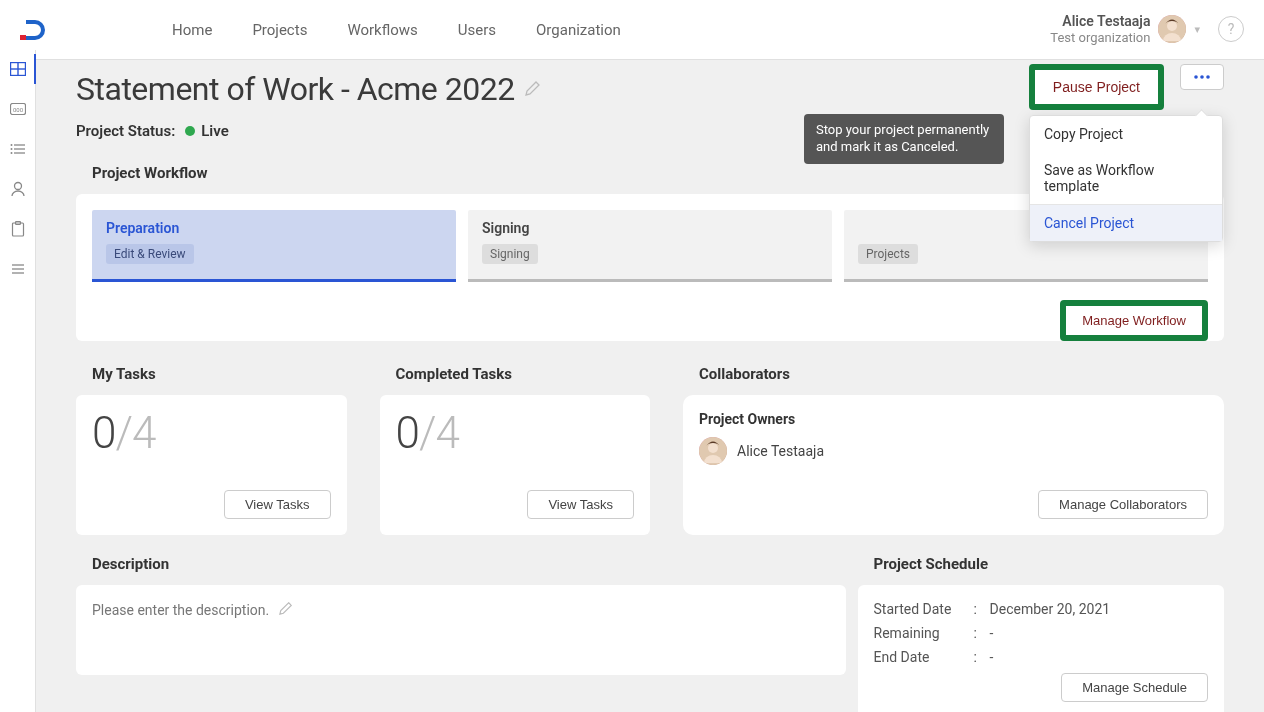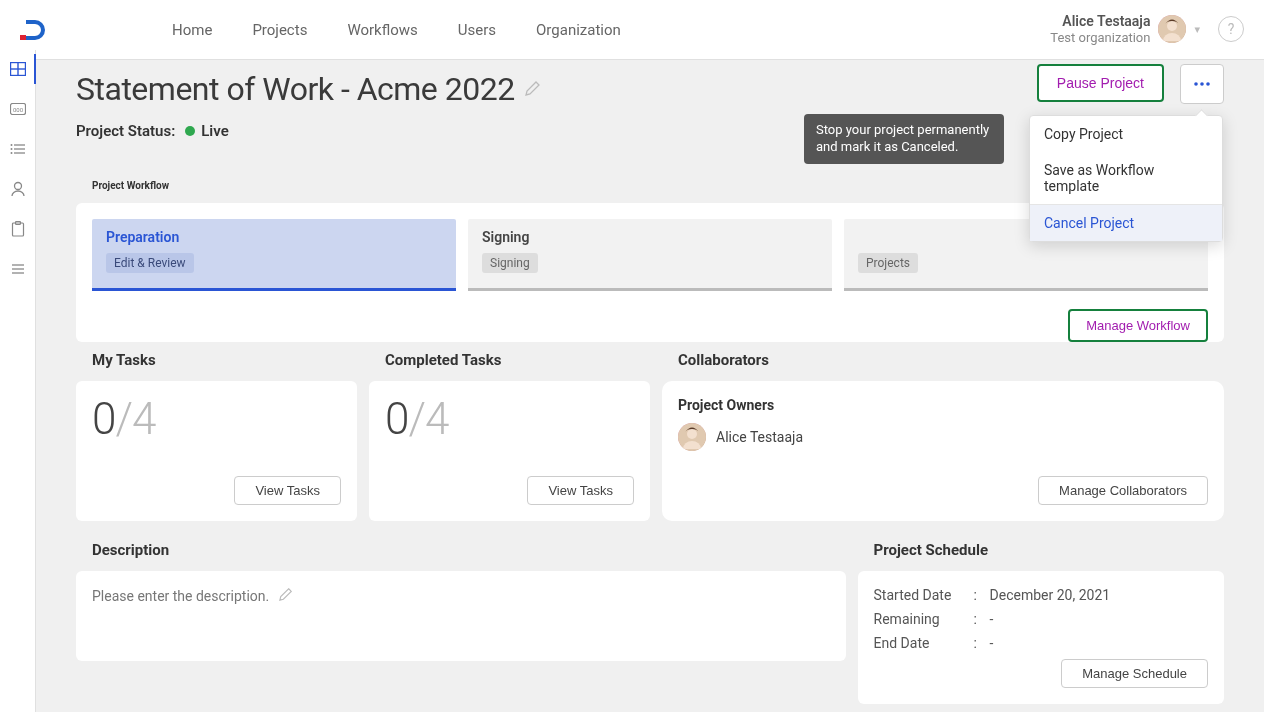--- a/index.html
+++ b/index.html
@@ -25,47 +25,47 @@
 .leftside .sicon { width:18px; height:18px; color:#888; cursor:pointer; display:flex; align-items:center; justify-content:center; }
 .leftside .sicon.active { color:#2a55d4; position:relative; }
 .leftside .sicon.active::after { content:""; position:absolute; right:-9px; top:-6px; bottom:-6px; width:2px; background:#2a55d4; }
 
 
 .main { position:absolute; top:50px; left:36px; right:0; bottom:0; overflow:auto; padding:20px 40px; }
 .titlebar { display:flex; align-items:center; gap:10px; }
 .pagetitle { font-size:32px; font-weight:400; color:#3a3a3a; letter-spacing:-0.5px; }
 .editicon { color:#bbb; cursor:pointer; }
 .actions { position:absolute; right:40px; top:14px; display:flex; gap:16px; align-items:flex-start; }
-.btn { background:#fff; border:2px solid #15803d; border-radius:4px; padding:9px 18px; font-size:14px; color:#a21caf; cursor:pointer; }
-.morebtn { width:44px; height:40px; background:#fff; border:1px solid #ccc; border-radius:4px; display:flex; align-items:center; justify-content:center; cursor:pointer; color:#2a55d4; position:relative; }
+.btn { background:#fff; border:6px solid #15803d; border-radius:4px; padding:9px 18px; font-size:14px; color:#7f1d1d; cursor:pointer; }
+.morebtn { width:44px; height:26px; background:#fff; border:1px solid #ccc; border-radius:4px; display:flex; align-items:center; justify-content:center; cursor:pointer; color:#2a55d4; position:relative; }
 .dropdown { position:absolute; top:50px; right:0; width:194px; background:#fff; border:1px solid #ddd; border-radius:4px; box-shadow:0 4px 16px rgba(0,0,0,0.15); z-index:20; }
 .dropdown::before { content:""; position:absolute; top:-5px; right:16px; width:8px; height:8px; background:#fff; border-left:1px solid #ddd; border-top:1px solid #ddd; transform:rotate(45deg); }
 .dropdown .ditem { padding:10px 14px; cursor:pointer; font-size:14px; color:#333; }
 .dropdown .ditem.hover { background:#eef1f9; color:#2a55d4; border-top:1px solid #e5e5e5; }
 .tooltip { position:absolute; top:50px; right:220px; background:#555; color:#fff; padding:8px 12px; border-radius:4px; font-size:13px; line-height:1.3; width:200px; z-index:19; }
 
 .statusline { margin-top:14px; display:flex; align-items:center; gap:6px; font-weight:600; color:#333; font-size:15px; }
 .statusdot { width:10px; height:10px; border-radius:50%; background:#2fa84f; display:inline-block; margin-left:4px; }
 
-.section-title { font-weight:700; color:#333; margin:40px 0 12px 16px; font-size:10px; }
+.section-title { font-weight:700; color:#333; margin:24px 0 12px 16px; font-size:15px; }
 .card { background:#fff; border-radius:6px; padding:16px; }
 
 
 .wfcard { padding-bottom:0; }
 .wfrow { display:flex; gap:12px; }
 .wfstage { flex:1; background:#f2f2f2; border-radius:2px 2px 0 0; padding:10px 14px 14px; border-bottom:3px solid #bbb; min-height:72px; }
 .wfstage.active { background:#ccd6f0; border-bottom-color:#2a55d4; }
 .wfstage .stagename { font-weight:600; color:#444; margin-bottom:8px; font-size:14px; }
 .wfstage.active .stagename { color:#2a55d4; }
 .tag { display:inline-block; background:#ddd; padding:3px 8px; border-radius:3px; font-size:12px; color:#666; }
 .wfstage.active .tag { background:#b9c6e8; color:#3a4a7a; }
 .manage-right { text-align:right; margin-top:18px; }
 
 
-.row4 { display:flex; gap:12px; margin-top:9px; }
+.row4 { display:flex; gap:33px; margin-top:24px; }
 .col { flex:1; display:flex; flex-direction:column; }
 .col-wide { flex:2; }
 .mini-title { font-weight:700; font-size:15px; margin:0 0 12px 16px; color:#333; }
 .mini { background:#fff; border-radius:6px; padding:16px; min-height:140px; display:flex; flex-direction:column; justify-content:space-between; }
 .bignum { font-size:44px; font-weight:300; color:#444; letter-spacing:-1px; line-height:1; }
 .bignum .denom { color:#bbb; }
 .smallbtn { background:#fff; border:1px solid #ccc; border-radius:4px; padding:6px 20px; font-size:13px; color:#444; cursor:pointer; align-self:flex-end; }
 
 .collab { background:#fff; border-radius:10px; padding:16px; min-height:140px; display:flex; flex-direction:column; }
 .collab .subhead { font-weight:700; font-size:14px; margin-bottom:10px; color:#333; }

